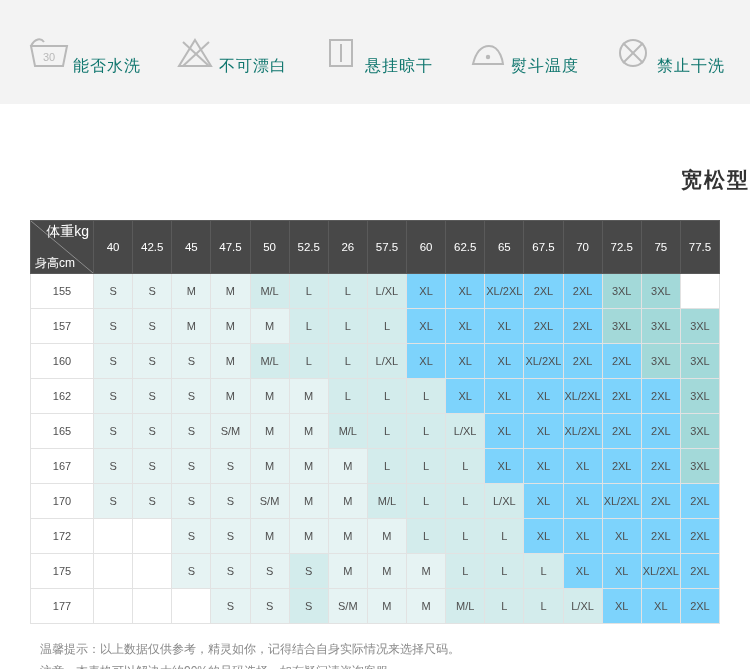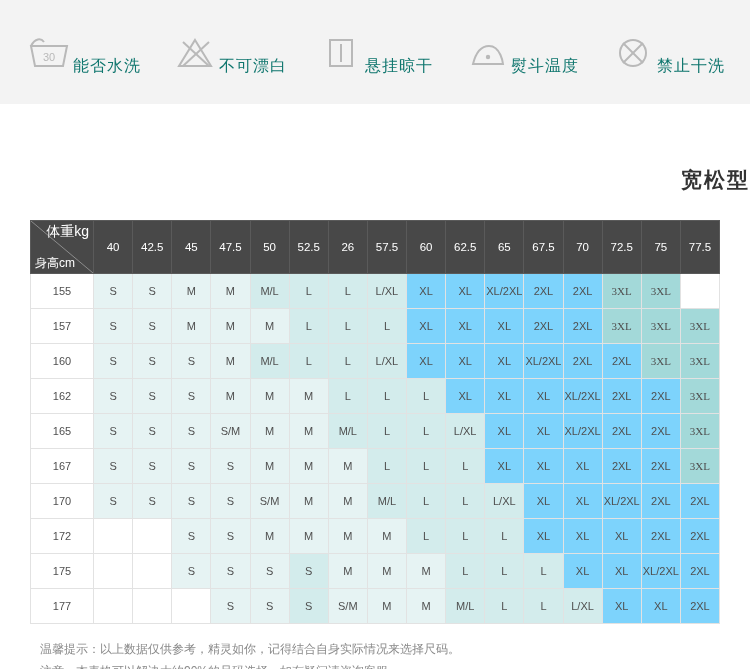--- a/index.html
+++ b/index.html
@@ -119,21 +119,21 @@
     background: #ffffff;
     color: #4f4f4f;
     width: 62px;
     font-size: 11.5px;
   }
   
   td.l0 { background: #ffffff; }
   td.l1 { background: #e6f3f3; }
   td.l2 { background: #d3ecec; }
   td.l3 { background: #7dd3fc; }
-  td.l4 { background: #a3d9d9; font-family: Liberation Serif, serif; }
+  td.l4 { background: #a3d9d9; }
 
   
   .notes {
     width: 690px;
     margin: 0 auto;
     padding-top: 14px;
     font-size: 12px;
     color: #8a8a8a;
     line-height: 1.85;
   }

